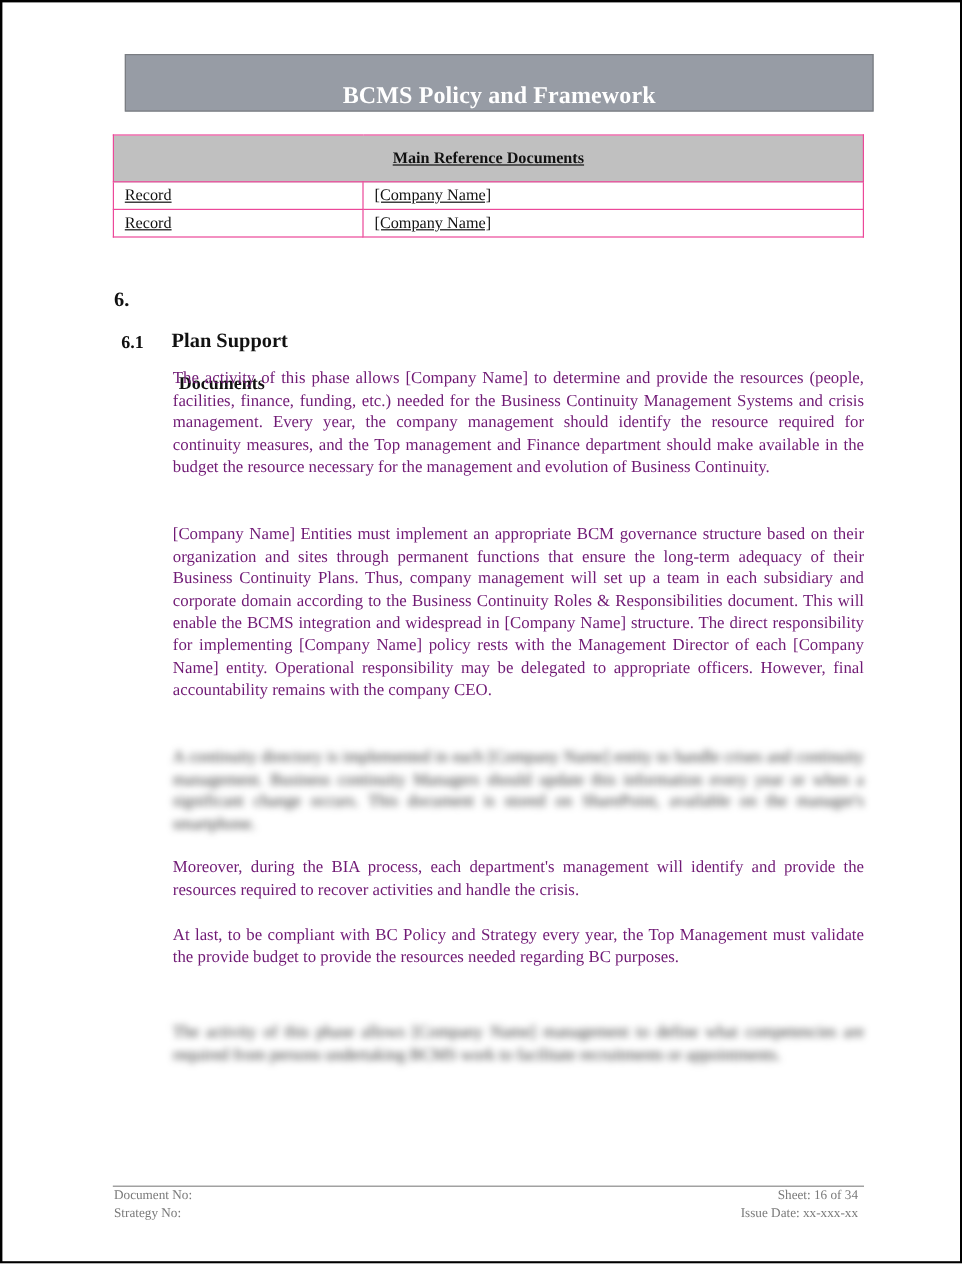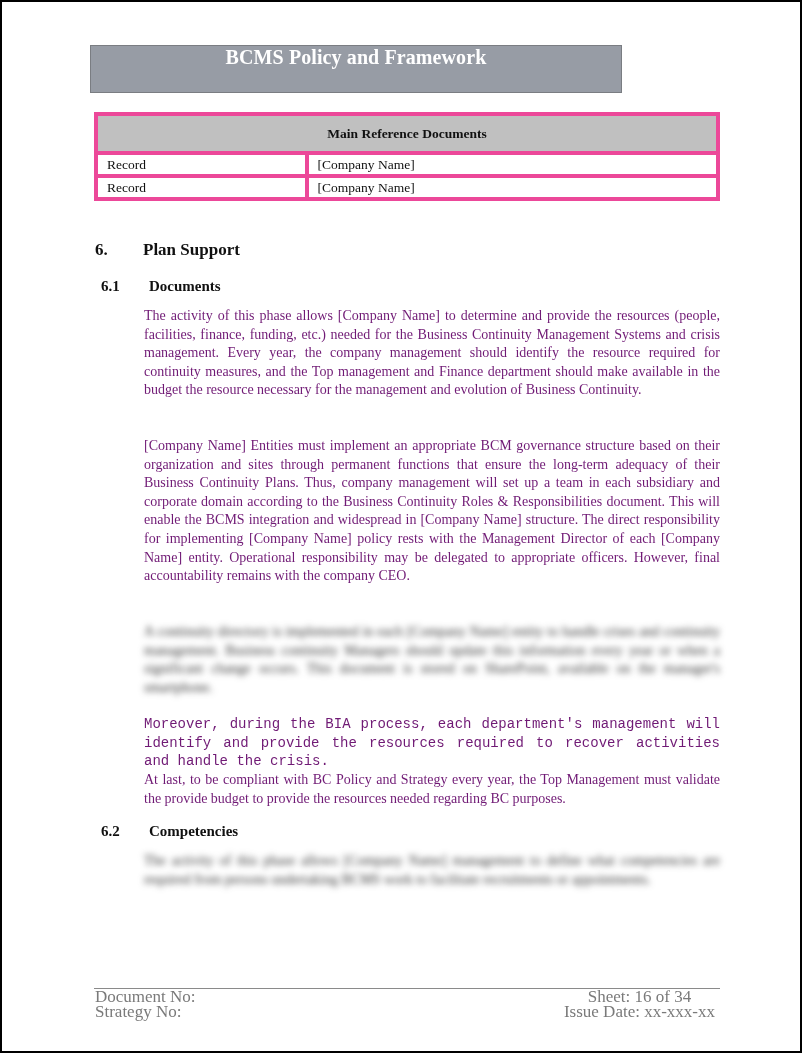--- a/index.html
+++ b/index.html
@@ -13,46 +13,47 @@
     .page {
       position: absolute;
       left: 0; top: 0;
       width: 802px; height: 1053px;
       border: 2px solid #000000;
       border-right-width: 2px;
       background: #ffffff;
     }
     .banner {
       position: absolute;
-      left: 88px; top: 43px;
-      width: 532px; height: 48px;
+      left: 102px; top: 43px;
+      width: 624px; height: 48px;
       background: #979ca5;
       border: 1px solid #7a7d82;
-      display: flex; align-items: flex-start; justify-content: center;
+      display: flex; align-items: flex-end; justify-content: center;
     }
     .banner-title {
       color: #ffffff;
       font-family: "Liberation Serif", "DejaVu Serif", serif;
       font-weight: bold;
       font-size: 20px;
       letter-spacing: 0.1px;
     }
     table.refs {
       position: absolute;
       left: 92px; top: 110px;
       width: 626px;
       border-collapse: collapse;
       font-family: "Liberation Serif", "DejaVu Serif", serif;
       font-size: 13.5px;
     }
     table.refs td, table.refs th {
-      border: 4px solid #ec4899;
+      border: 1px solid #ec4899;
       text-align: left;
       padding: 0 9px;
       font-weight: normal;
+      text-decoration: underline;
     }
     table.refs .caption-row th {
       background: #c0c0c0;
       height: 39px;
       text-align: center;
       font-weight: bold;
     }
     table.refs .head-row th {
       background: #d9d9d9;
       height: 26px;
@@ -64,58 +65,58 @@
     }
     table.refs .col-type { width: 246px; }
 
     .heading {
       position: absolute;
       font-family: "Liberation Serif", "DejaVu Serif", serif;
       font-weight: bold;
       color: #111111;
     }
     .heading .num { position: absolute; left: 0; }
-    .heading .txt { position: absolute; left: 48px; white-space: nowrap; }
+    .heading .txt { position: absolute; left: 48px; white-space: nowrap; margin-top: 34px; }
     .h1 { left: 93px; top: 238px; font-size: 17px; height: 22px; width: 300px; }
     .h2 { left: 99px; font-size: 15px; height: 20px; width: 300px; }
     .h2-res { top: 276px; }
     .h2-comp { top: 821px; }
 
     .para {
       position: absolute;
       left: 142px;
       width: 576px;
       font-family: "Liberation Serif", "DejaVu Serif", serif;
       font-size: 14px;
       line-height: 18.6px;
       text-align: justify;
       color: #701a75;
     }
     .p1 { top: 305px; }
     .p2 { top: 435px; }
     .p3 { top: 621px; filter: blur(3.2px); color: #333; }
-    .p4 { top: 713px; font-family: Liberation Mono, monospace; }
+    .p4 { top: 713px; }
     .p5 { top: 769px; }
     .p6 { top: 850px; filter: blur(3.2px); color: #333; }
 
     .footer-line {
       position: absolute;
       left: 92px; top: 986px;
       width: 626px; height: 0;
       border-top: 1px solid #8a8a8a;
     }
     .footer {
       position: absolute;
       font-family: "Liberation Serif", "DejaVu Serif", serif;
-      font-size: 17px;
+      font-size: 11px;
       color: #7a7a7a;
       line-height: 15px;
     }
     .footer-left { left: 93px; top: 987px; }
-    .footer-right { right: 85px; top: 987px; text-align: center; }
+    .footer-right { right: 85px; top: 987px; text-align: right; }
   </style>
 </head>
 <body>
 
 <div class="page">
 
   <div class="banner">
     <span class="banner-title">BCMS Policy and Framework</span>
   </div>
 
@@ -144,24 +145,20 @@
     <span class="num">6.1</span>
     <span class="txt">Documents</span>
   </div>
 
   <p class="para p1">The activity of this phase allows [Company Name] to determine and provide the resources (people, facilities, finance, funding, etc.) needed for the Business Continuity Management Systems and crisis management. Every year, the company management should identify the resource required for continuity measures, and the Top management and Finance department should make available in the budget the resource necessary for the management and evolution of Business Continuity.</p>
   <p class="para p2">[Company Name] Entities must implement an appropriate BCM governance structure based on their organization and sites through permanent functions that ensure the long-term adequacy of their Business Continuity Plans. Thus, company management will set up a team in each subsidiary and corporate domain according to the Business Continuity Roles &amp; Responsibilities document. This will enable the BCMS integration and widespread in [Company Name] structure. The direct responsibility for implementing [Company Name] policy rests with the Management Director of each [Company Name] entity. Operational responsibility may be delegated to appropriate officers. However, final accountability remains with the company CEO.</p>
   <p class="para p3">A continuity directory is implemented in each [Company Name] entity to handle crises and continuity management. Business continuity Managers should update this information every year or when a significant change occurs. This document is stored on SharePoint, available on the manager's smartphone.</p>
   <p class="para p4">Moreover, during the BIA process, each department's management will identify and provide the resources required to recover activities and handle the crisis.</p>
   <p class="para p5">At last, to be compliant with BC Policy and Strategy every year, the Top Management must validate the provide budget to provide the resources needed regarding BC purposes.</p>
 
-  <div class="heading h2 h2-comp">
-    <span class="num">6.2</span>
-    <span class="txt">Competencies</span>
-  </div>
 
   <p class="para p6">The activity of this phase allows [Company Name] management to define what competencies are required from persons undertaking BCMS work to facilitate recruitments or appointments.</p>
 
   <div class="footer-line"></div>
 
   <div class="footer footer-left">
     <div>Document No:</div>
     <div>Strategy No:</div>
   </div>
 

